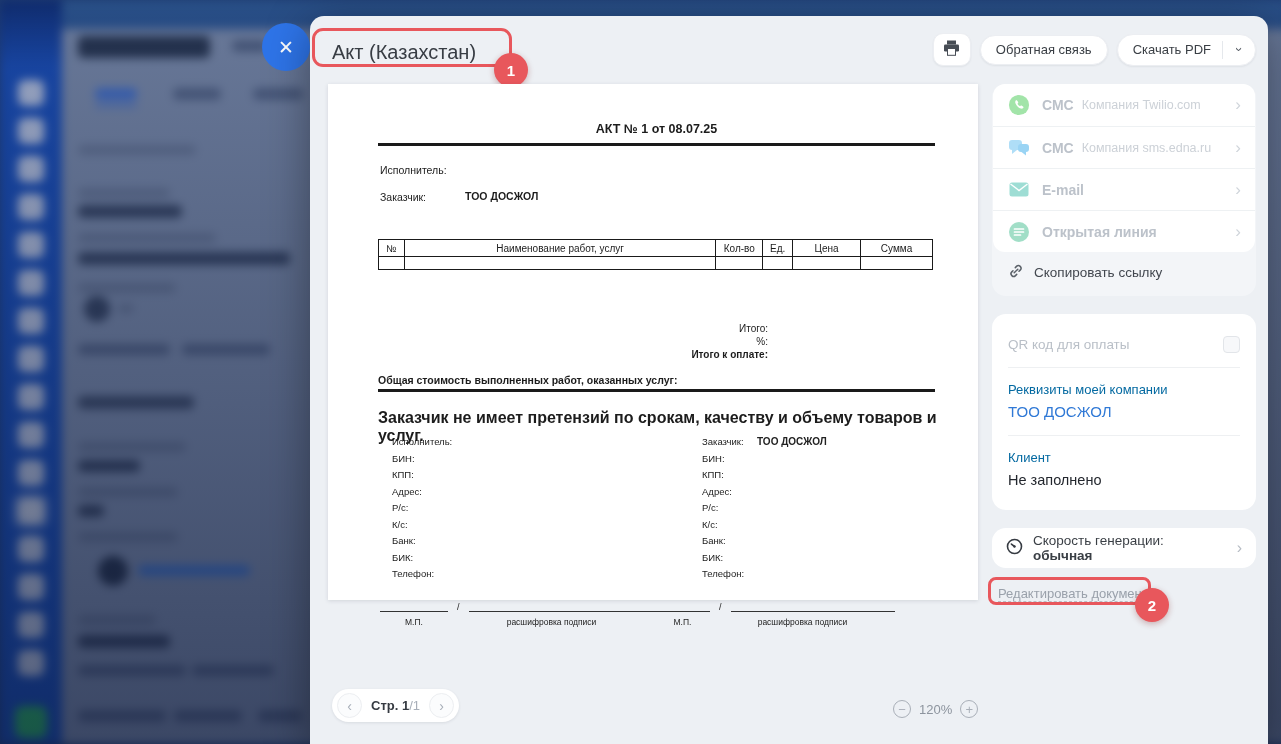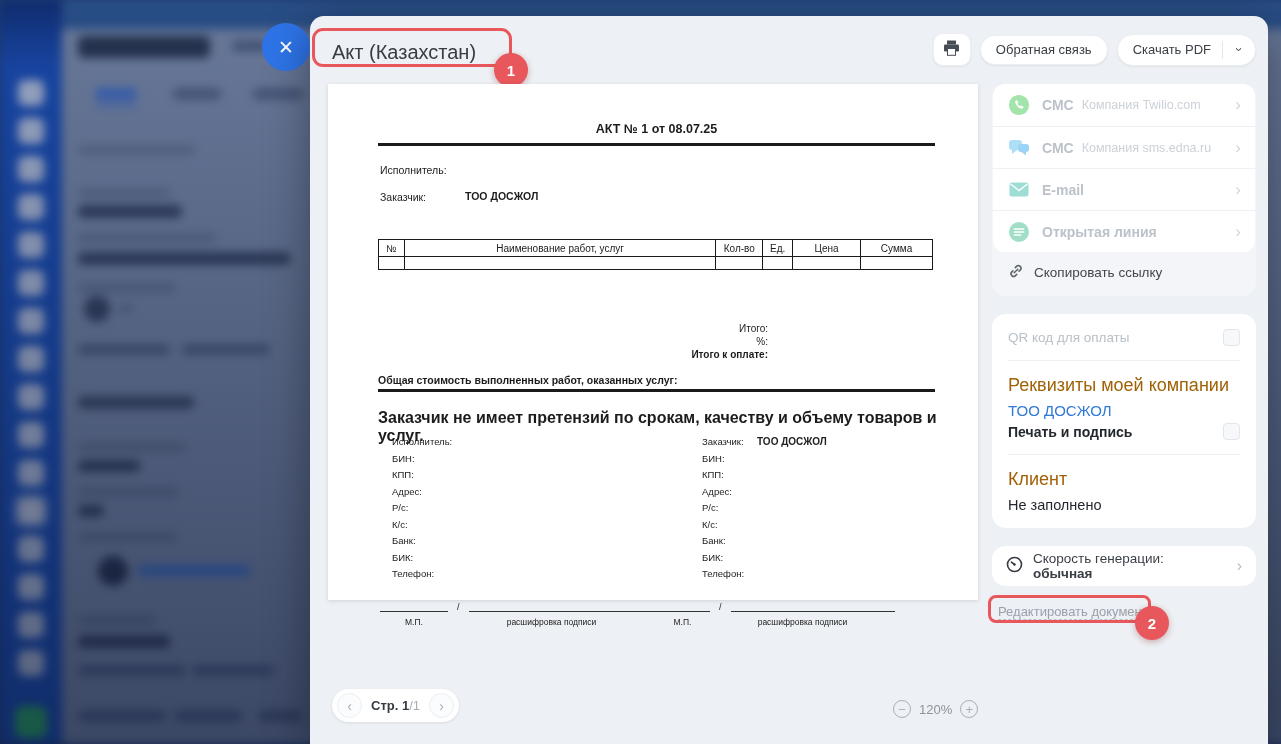--- a/index.html
+++ b/index.html
@@ -99,25 +99,25 @@
   .send-list { background:#fff; border-radius:12px; margin:0 1px; }
   .send-row { display:flex; align-items:center; height:42px; padding:0 14px; cursor:pointer; }
   .send-row + .send-row { border-top:1px solid #eef1f3; }
   .send-ico { width:24px; display:flex; justify-content:center; opacity:.55; }
   .send-lbl { margin-left:11px; font-size:14px; font-weight:700; color:#bcc2ca; }
   .send-sub { margin-left:8px; font-size:12.5px; color:#ccd1d7; }
   .send-chev { margin-left:auto; color:#d0d5db; font-size:17px; }
   .copy-row { display:flex; align-items:center; gap:10px; padding:11px 16px 12px; color:#42474f;
              font-size:13.5px; cursor:pointer; }
 
-  .card2 { background:#fff; margin-top:18px; padding:15px 16px; }
+  .card2 { background:#fff; margin-top:18px; padding:22px 16px; }
   .qr-row { display:flex; justify-content:space-between; align-items:center; color:#b9bfc7; font-size:13.5px; }
   .cb { width:17px; height:17px; border-radius:4px; border:1px solid #e2e5e9; background:#f7f8fa; cursor:pointer; }
   .c-div { height:1px; background:#eef0f2; margin:14px 0; }
-  .muted-lbl { color:#a16207; font-size:18px; }
+  .muted-lbl { color:#0369a1; font-size:13px; }
   .company-link { color:#3079d6; font-size:15px; margin-top:6px; cursor:pointer; display:inline-block; }
   .stamp-row { display:flex; justify-content:space-between; align-items:center; margin-top:3px; }
   .stamp-lbl { color:#23272e; font-size:14px; font-weight:700; }
   .client-val { color:#23272e; font-size:14.5px; font-weight:500; margin-top:7px; }
 
   .card3 { background:#fff; margin-top:18px; height:40px; display:flex; align-items:center; gap:10px;
              padding:0 14px; cursor:pointer; }
   .gen-text { font-size:13.5px; color:#3a3f45; }
   .gen-val { font-weight:700; }
   .card3 .send-chev { font-size:16px; color:#b6bcc4; }
@@ -414,24 +414,20 @@
       </div>
 
       <div class="card card2">
         <div class="qr-row">
           <span>QR код для оплаты</span>
           <span class="cb"></span>
         </div>
         <div class="c-div"></div>
         <div class="muted-lbl">Реквизиты моей компании</div>
         <span class="company-link">ТОО ДОСЖОЛ</span>
-        <div class="stamp-row">
-          <span class="stamp-lbl">Печать и подпись</span>
-          <span class="cb"></span>
-        </div>
         <div class="c-div"></div>
         <div class="muted-lbl">Клиент</div>
         <div class="client-val">Не заполнено</div>
       </div>
 
       <div class="card card3">
         <span>
           <svg width="17" height="17" viewBox="0 0 17 17">
               <circle cx="8.5" cy="8.5" r="7" fill="none" stroke="#363b42" stroke-width="1.6"></circle>
               <path d="M8.5 8.5L5.4 6.1" stroke="#363b42" stroke-width="1.6" stroke-linecap="round"></path>

